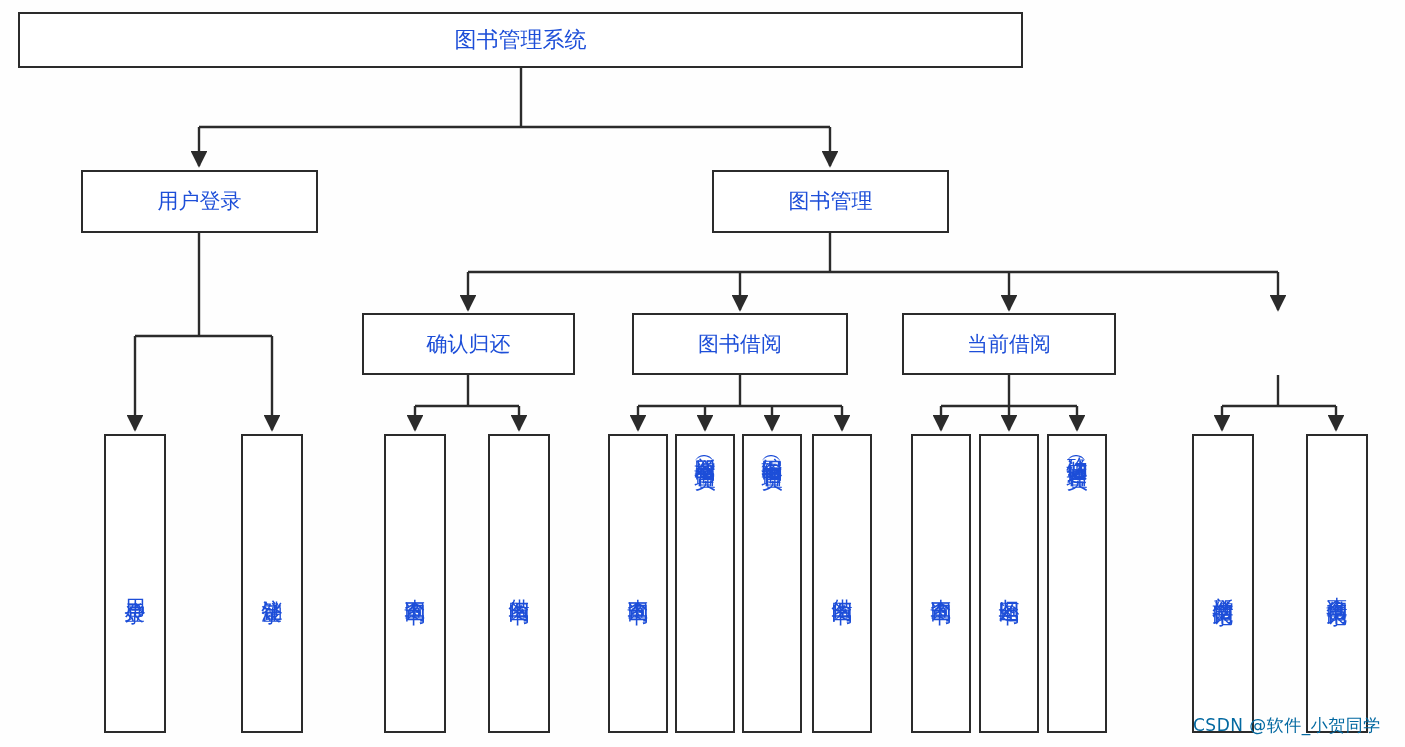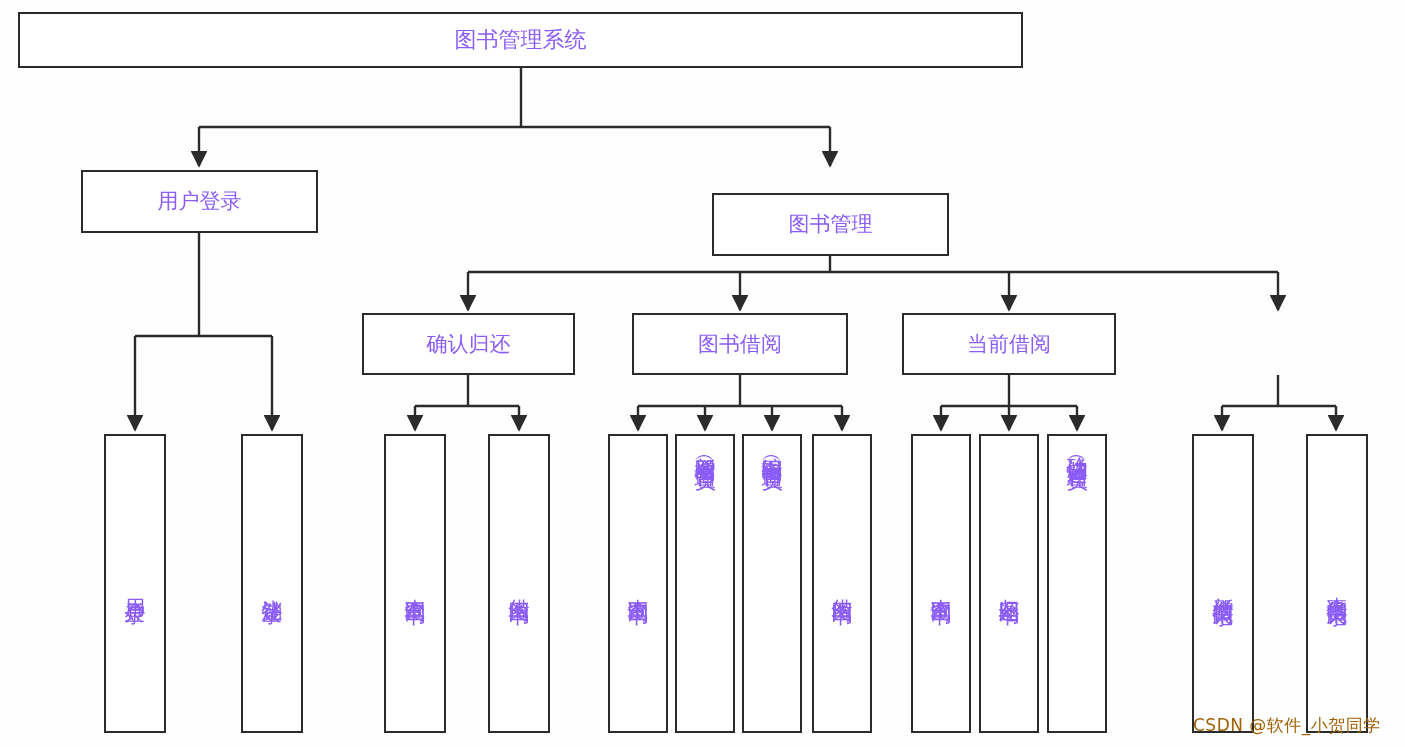--- a/index.html
+++ b/index.html
@@ -26,21 +26,21 @@
     pointer-events: none;
   }
   .node {
     position: absolute;
     box-sizing: border-box;
     background: #ffffff;
     border: 2.2px solid #2b2b2b;
     display: flex;
     align-items: center;
     justify-content: center;
-    color: #8b5cf6;
+    color: #1d4ed8;
     line-height: 1.15;
     text-align: right;
   }
   .node .lbl {
     display: block;
     white-space: pre-line;
   }
   
   .node.h {
     font-size: 21px;
@@ -59,21 +59,21 @@
     text-orientation: upright;
     letter-spacing: 2px;
     padding-top: 4px;
     white-space: nowrap;
   }
   .node.v.center {
     align-items: center;
   }
   .watermark {
     position: absolute;
-    color: #a16207;
+    color: #0369a1;
     font-size: 17px;
     white-space: nowrap;
     letter-spacing: 0.5px;
   }
 </style>
 </head>
 <body>
 
 <div id="canvas">
 
@@ -127,21 +127,21 @@
     </g>
   </svg>
 
   <div class="node h root" style="left:18px; top:12px; width:1005px; height:56px;">
     <span class="lbl">图书管理系统</span>
   </div>
 
   <div class="node h" style="left:81px; top:170px; width:237px; height:63px;">
     <span class="lbl">用户登录</span>
   </div>
-  <div class="node h" style="left:712px; top:170px; width:237px; height:63px;margin-top:23px;">
+  <div class="node h" style="left:712px; top:170px; width:237px; height:63px;">
     <span class="lbl">图书管理</span>
   </div>
 
   <div class="node h" style="left:362px; top:313px; width:213px; height:62px;">
     <span class="lbl">确认归还</span>
   </div>
   <div class="node h" style="left:902px; top:313px; width:214px; height:62px;">
     <span class="lbl">当前借阅</span>
   </div>
   <div class="node h" style="left:632px; top:313px; width:216px; height:62px;">

